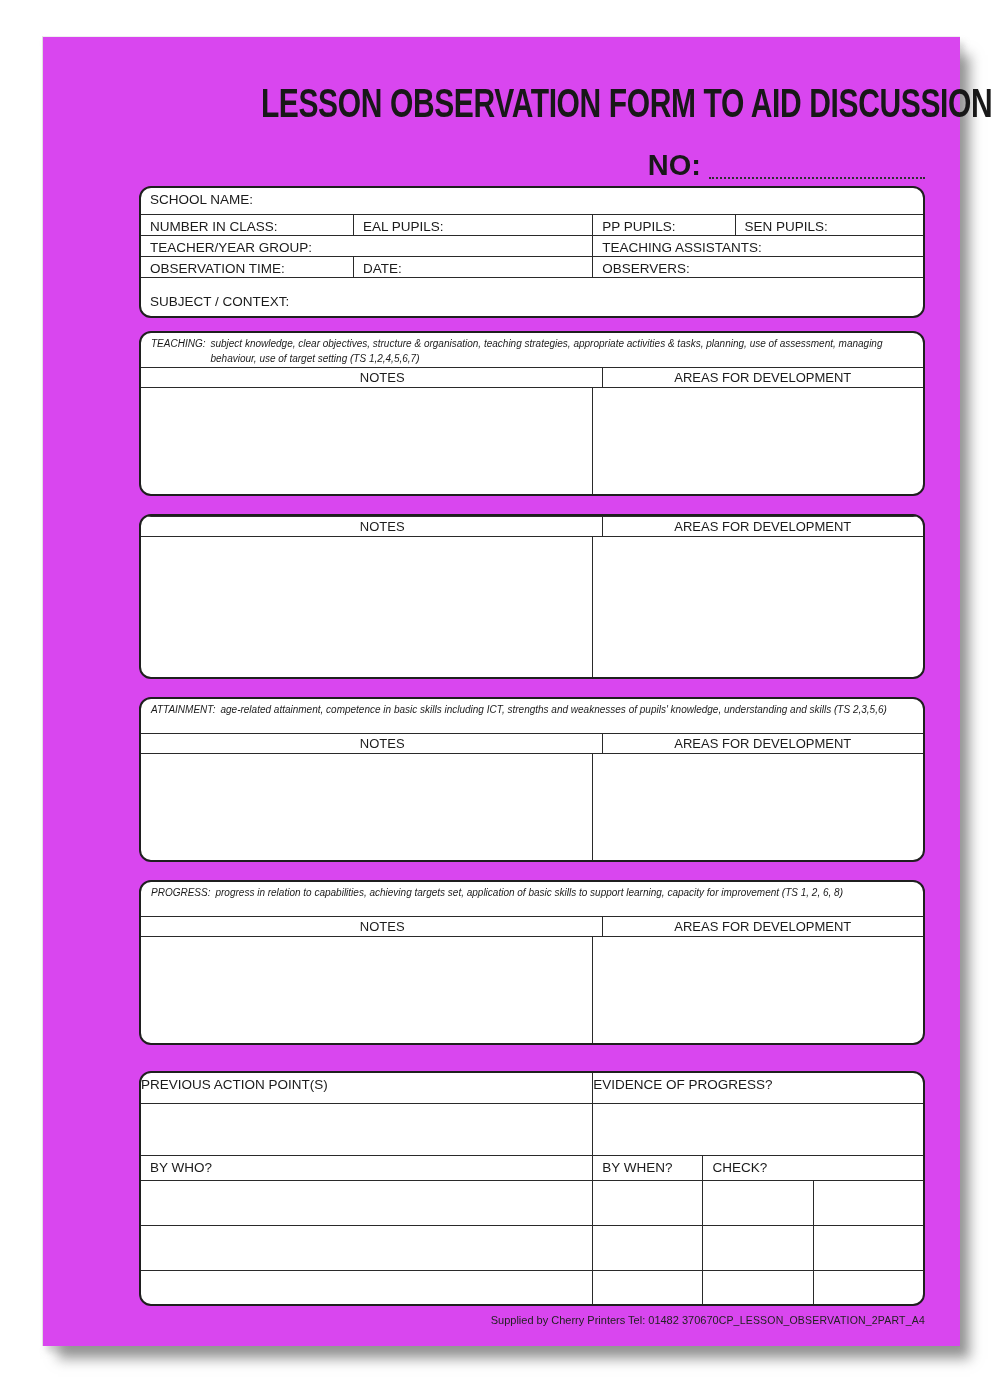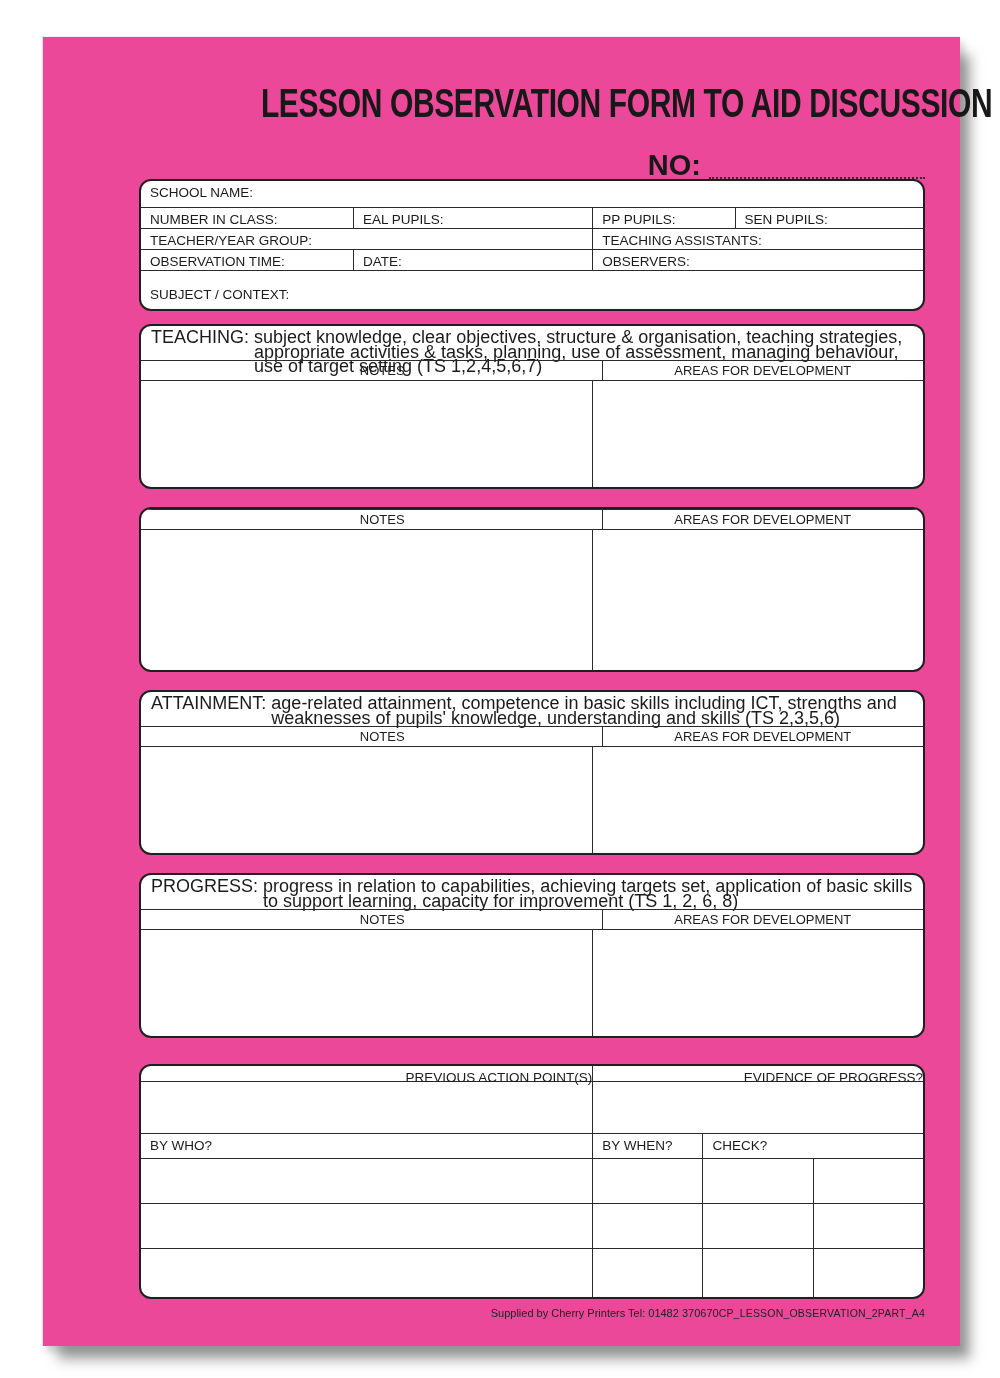--- a/index.html
+++ b/index.html
@@ -3,78 +3,78 @@
 <meta charset="utf-8">
 <style>
   html,body{margin:0;padding:0;}
   body{
     width:1000px;height:1378px;position:relative;background:#ffffff;
     font-family:"Liberation Sans","DejaVu Sans",sans-serif;color:#1b1b1b;
     -webkit-font-smoothing:antialiased;
   }
   .sheet{
     position:absolute;left:42px;top:36px;width:918px;height:1310px;
-    background:#ec4899;box-sizing:border-box;
+    background:#d946ef;box-sizing:border-box;
     padding:0 35px 0 96px;
     border-left:1px solid #e0e0e0;border-top:1px solid #efefef;
     box-shadow:13px 16px 12px -3px rgba(125,125,125,0.75), 4px 6px 6px rgba(150,150,150,0.35);
   }
   
   .title-wrap{margin-top:44px;text-align:center;height:46px;}
   .title{
     display:inline-block;white-space:nowrap;font-weight:700;font-size:40px;line-height:44px;
     letter-spacing:-0.5px;transform:scaleX(0.75);transform-origin:50% 50%;color:#181818;
   }
   .no-row{margin-top:20px;height:32px;display:flex;justify-content:flex-end;align-items:flex-end;gap:8px;}
   .no-label{font-size:29px;font-weight:700;line-height:28px;color:#181818;}
   .no-dots{width:216px;height:24px;border-bottom:2.5px dotted #2e2e2e;}
   
   .box{
     border:2px solid #1f1f1f;border-radius:12px;overflow:hidden;background:#fff;
     box-sizing:border-box;font-size:13.5px;
   }
   
-  .info-box{height:132px;display:flex;flex-direction:column;}
+  .info-box{margin-top:7px;height:132px;display:flex;flex-direction:column;}
   .ib-row{display:flex;border-top:1.5px solid #2a2a2a;box-sizing:border-box;}
   .ib-row:first-child{border-top:none;}
   .ib-cell{box-sizing:border-box;padding:4px 0 0 9px;overflow:hidden;white-space:nowrap;}
   .ib-cell + .ib-cell{border-left:1.5px solid #2a2a2a;}
   .h-r1{height:26px;}
   .h-r{height:21px;}
   .h-last{flex:1;}
   .w-full{flex:1;}
   .w-half{width:57.7%;}
   .w-rest{flex:1;}
   .w-c1{width:27.1%;}
   .w-c2{width:30.6%;}
   .w-c3{width:18.2%;}
   .cell-bottom{display:flex;align-items:flex-end;padding-bottom:7px;}
   
   .sec{margin-top:18px;height:165px;display:flex;flex-direction:column;}
   .sec-first{margin-top:13px;}
   .sec-desc{
     height:34px;box-sizing:border-box;padding:4px 10px 0 10px;
     display:grid;grid-template-columns:max-content 1fr;column-gap:5px;
-    font-size:18px;line-height:14.5px;
+    font-size:10px;line-height:14.5px;font-style:italic;
   }
   .cols{display:grid;grid-template-columns:57.7% 1fr;box-sizing:border-box;}
   .colhead{
     height:21px;border-top:1.5px solid #2a2a2a;border-bottom:1.5px solid #2a2a2a;
     text-align:center;font-size:13px;line-height:19px;padding-left:22px;
   }
   .colbody{flex:1;}
   .cc{box-sizing:border-box;}
   .cc + .cc{border-left:1.5px solid #2a2a2a;}
   
   .action-table{margin-top:26px;height:235px;display:flex;flex-direction:column;}
   .at-row{display:grid;box-sizing:border-box;border-bottom:1.5px solid #2a2a2a;}
   .at-row:last-child{border-bottom:none;}
   .at-2col{grid-template-columns:57.7% 1fr;}
   .at-4col{grid-template-columns:57.7% 14.1% 14.1% 1fr;}
-  .at-h1{height:16px;text-align:right;font-size:13.5px;line-height:24px;}
+  .at-h1{height:31px;text-align:left;font-size:13.5px;line-height:24px;}
   .at-gap{height:52px;}
   .at-h2{height:25px;font-size:13.5px;line-height:24px;}
   .at-h2 .cc{padding-left:9px;}
   .at-line{height:45px;}
   .at-line-last{flex:1;}
   
   .footer{margin-top:8px;display:flex;justify-content:flex-end;align-items:baseline;}
   .footer-left{font-size:11px;color:#222;}
   .footer-right{font-size:10.5px;color:#222;letter-spacing:0.2px;}
 </style>

